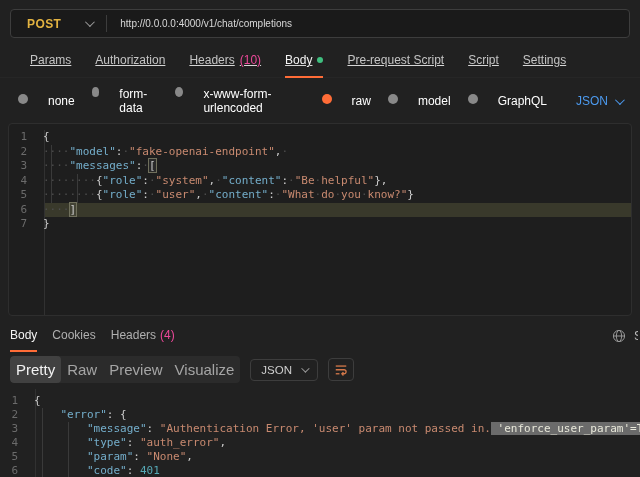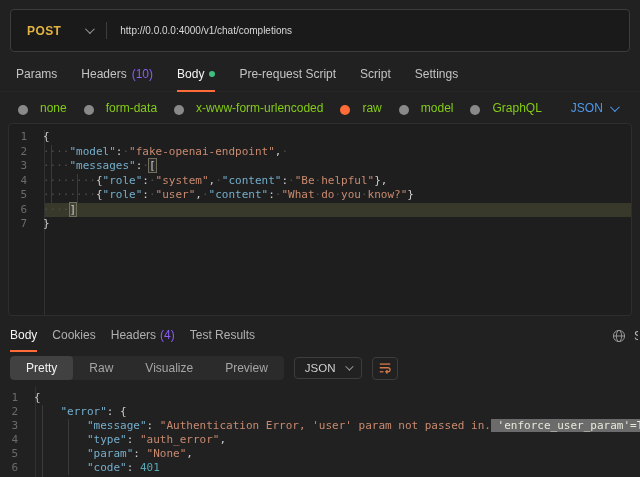--- a/index.html
+++ b/index.html
@@ -5,38 +5,38 @@
   * { margin:0; padding:0; box-sizing:border-box; }
   html,body { background:#191919; }
   .app {
     position:relative; width:640px; height:477px; overflow:hidden;
     background:#212121; color:#d6d6d6;
     font-family:"Liberation Sans", sans-serif; font-size:12px;
   }
   
   .url-row { padding:9px 10px 8px; }
   .url-bar {
-    height:43px; display:flex; align-items:center;
+    height:29px; display:flex; align-items:center;
     background:#1a1a1a; border:1px solid #3d3d3d; border-radius:4px;
   }
   .method { color:#e3b341; font-weight:bold; font-size:12px; letter-spacing:.4px; padding:0 24px 0 16px; }
   .chev { display:inline-block; width:7px; height:7px; border-right:1.5px solid #9a9a9a; border-bottom:1.5px solid #9a9a9a; transform:rotate(45deg) translateY(-2px); }
   .chev.blue { border-color:#4c9aef; }
   .method-box { display:flex; align-items:center; cursor:pointer; }
   .vsep { width:1px; height:17px; background:#3d3d3d; margin:0 0 0 14px; }
   .url-text { padding-left:13px; color:#d8d8d8; font-size:10px; }
   
-  .tabs-row { display:flex; gap:24px; padding:0 16px; border-bottom:1px solid #262626; }
+  .tabs-row { display:flex; gap:24px; padding:0 30px; border-bottom:1px solid #262626;text-decoration:underline; }
   .tab { padding:7px 0 9px; color:#c4c4c4; cursor:pointer; display:flex; align-items:center; gap:5px; border-bottom:2px solid transparent; margin-bottom:-1px; }
   .tab.active { color:#f5f5f5; border-bottom-color:#ff6c37; }
-  .tab-count { color:#8b5cf6; }
+  .tab-count { color:#ec4899; }
   .tab-dot { width:6px; height:6px; border-radius:50%; background:#3fbf7f; display:inline-block; }
   
   .modes-row { display:flex; align-items:center; gap:17px; padding:9px 18px 8px; }
-  .mode { display:flex; align-items:flex-end; gap:12px; color:#84cc16; cursor:pointer; }
+  .mode { display:flex; align-items:flex-start; gap:20px; color:#ffffff; cursor:pointer; }
   .radio { width:10px; height:10px; border-radius:50%; background:#898989; }
   .mode.selected .radio { background:#ff6c37; }
   .lang-select { display:flex; align-items:center; gap:7px; color:#4c9aef; margin-left:12px; cursor:pointer; }
   
   .editor { position:relative; font-family:"DejaVu Sans Mono", monospace; font-size:11px; color:#cccccc; }
   .req-editor-panel { margin:0 8px; height:193px; background:#1e1e1e; border:1px solid #2e2e2e; border-radius:4px; overflow:hidden; padding-top:6px; }
   .req-editor-panel .editor { height:100%; }
   .editor .gutter-line { position:absolute; top:0; bottom:0; left:35px; width:1px; background:#313131; }
   .guide { position:absolute; width:1px; background:#3a3a3a; }
   .ed-line { display:flex; line-height:14.5px; white-space:pre; position:relative; }
@@ -53,21 +53,21 @@
   .ws { font-style:normal; color:#4d4d4d; }
   
   .resp-tabs-row { display:flex; align-items:center; gap:15px; padding:0 10px; margin-top:3px; position:relative; }
   .resp-tab { padding:9px 0 8px; color:#b0b0b0; cursor:pointer; display:flex; gap:4px; border-bottom:2px solid transparent; }
   .resp-tab.active { color:#f5f5f5; border-bottom-color:#ff6c37; }
   .resp-right { position:absolute; right:0; top:0; bottom:0; display:flex; align-items:center; gap:8px; padding-right:2px; }
   .edge-text { width:4px; overflow:hidden; color:#bdbdbd; }
   
   .resp-toolbar { display:flex; align-items:center; gap:10px; padding:4px 10px 6px; }
   .segmented { display:flex; background:#2b2b2b; border-radius:4px; overflow:hidden; }
-  .seg { padding:5px 16px; color:#a5a5a5; cursor:pointer; font-size:12px; }
+  .seg { padding:5px 6px; color:#a5a5a5; cursor:pointer; font-size:15px; }
   .seg.active { background:#414141; color:#f2f2f2; border-radius:4px; }
   .mini-select { display:flex; align-items:center; gap:9px; border:1px solid #3d3d3d; border-radius:4px; padding:4px 10px; color:#cfcfcf; font-size:11.5px; cursor:pointer; }
   .mini-select .chev { width:6px; height:6px; }
   .icon-btn { border:1px solid #3d3d3d; border-radius:4px; width:26px; height:23px; display:flex; align-items:center; justify-content:center; cursor:pointer; }
   .resp-editor { padding-top:5px; }
 </style>
 </head>
 <body>
 
 <div class="app">
@@ -79,20 +79,23 @@
         <span class="chev"></span>
       </div>
       <span class="vsep"></span>
       <span class="url-text">http://0.0.0.0:4000/v1/chat/completions</span>
     </div>
   </div>
 
   <div class="tabs-row" id="req-tabs">
       <div class="tab">
         <span class="tab-label">Params</span>
+      </div>
+      <div class="tab">
+        <span class="tab-label">Authorization</span>
       </div>
       <div class="tab">
         <span class="tab-label">Headers</span>
         <span class="tab-count">(10)</span>
       </div>
       <div class="tab active">
         <span class="tab-label">Body</span>
         <span class="tab-dot"></span>
       </div>
       <div class="tab">
@@ -159,40 +162,37 @@
         <div class="resp-tab active">
           <span class="tab-label">Body</span>
         </div>
         <div class="resp-tab">
           <span class="tab-label">Cookies</span>
         </div>
         <div class="resp-tab">
           <span class="tab-label">Headers</span>
           <span class="tab-count">(4)</span>
         </div>
-        <div class="resp-tab">
-          <span class="tab-label">Test Results</span>
-        </div>
       </span>
     <span class="resp-right">
       <svg width="14" height="14" viewBox="0 0 16 16" fill="none" stroke="#9a9a9a" stroke-width="1.1">
         <circle cx="8" cy="8" r="6.4"></circle>
         <ellipse cx="8" cy="8" rx="3" ry="6.4"></ellipse>
         <path d="M1.6 8 h12.8"></path>
       </svg>
       <span class="edge-text">S</span>
     </span>
   </div>
 
   <div class="resp-toolbar">
     <div class="segmented" id="resp-views">
         <div class="seg active">Pretty</div>
         <div class="seg">Raw</div>
+        <div class="seg">Preview</div>
         <div class="seg">Visualize</div>
-        <div class="seg">Preview</div>
       </div>
     <span class="mini-select">
       <span>JSON</span>
       <span class="chev"></span>
     </span>
     <span class="icon-btn">
       <svg width="14" height="14" viewBox="0 0 16 16" fill="none" stroke="#d4784a" stroke-width="1.5">
         <path d="M2 3.5h12"></path>
         <path d="M2 7.7h9.5a2.3 2.3 0 1 1 0 4.6H9.2"></path>
         <path d="M10.8 10.4 L9 12.3 l1.8 1.9"></path>

